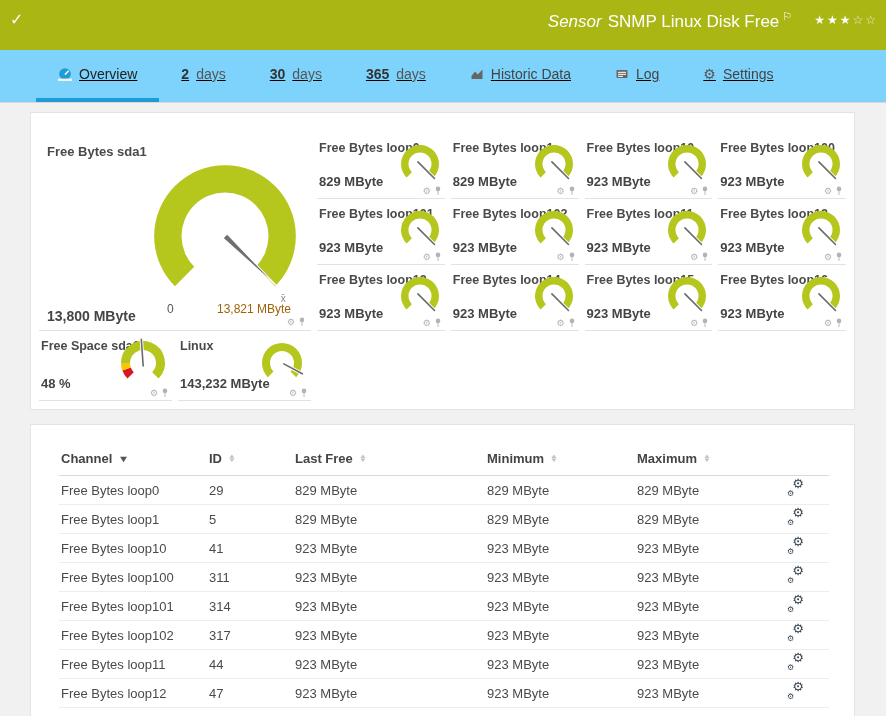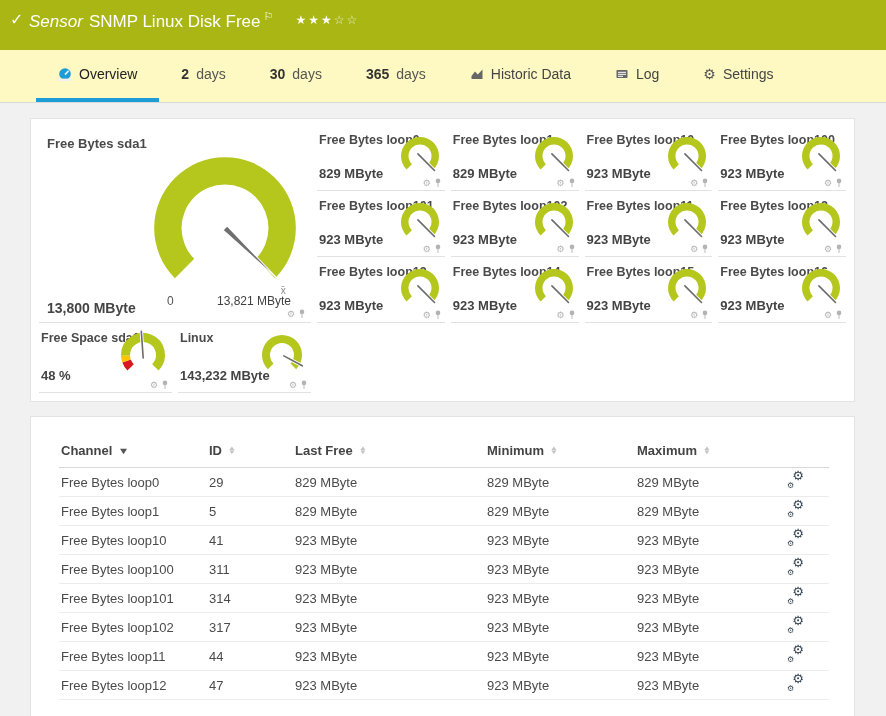--- a/index.html
+++ b/index.html
@@ -2,54 +2,54 @@
 <html><head>
 <meta charset="utf-8">
 <style>
   * { margin:0; padding:0; box-sizing:border-box; }
   html,body { width:886px; height:716px; overflow:hidden; }
   body { font-family:"Liberation Sans","DejaVu Sans",sans-serif; background:#f1f1f1; }
 
   
   .sensor-header { height:50px; background:#a9b614; color:#fff; position:relative; }
   .hdr-check { position:absolute; left:10px; top:10px; font-size:16px; font-weight:bold; }
-  .hdr-main { padding:6px 0 0 29px; }
+  .hdr-main { padding:6px 8px 0 29px;text-align:right; }
   .title-line { font-size:17px; line-height:20px; }
   .hdr-kind { font-style:italic; margin-right:6px; }
   .hdr-flag { font-size:11px; vertical-align:super; margin-left:3px; }
   .hdr-stars { margin-left:22px; font-size:12px; letter-spacing:2px; vertical-align:3px; }
   .stars-empty { opacity:.75; }
   .hdr-status { font-size:11px; font-weight:bold; margin:3px 0 0 18px; }
 
   
-  .tabbar { height:53px; background:#fef9c3; border-bottom:1px solid #d8d8d8; display:flex; align-items:stretch; padding-left:36px; }
+  .tabbar { height:53px; background:#7dd3fc; border-bottom:1px solid #d8d8d8; display:flex; align-items:stretch; padding-left:36px;text-decoration:underline; }
   .tab { display:flex; align-items:center; gap:7px; padding:0 22px; font-size:14px; color:#444; cursor:pointer; border-bottom:4px solid transparent; white-space:nowrap; }
   .tab.active { border-bottom-color:#1e9cd7; color:#222; }
   .tab-num { font-weight:bold; color:#333; }
   .tab-label-light { color:#555; }
   .tab-icon { width:14px; height:14px; flex:0 0 auto; }
   .gear-glyph { font-size:14px; color:#555; line-height:14px; }
 
   
   .panel { background:#fff; border:1px solid #e3e3e3; margin:0 31px 0 30px; }
-  .gauges-panel { margin-top:15px; display:grid; grid-template-columns:272px repeat(4,1fr);
-                  grid-template-rows:66px 66px 66px 70px; column-gap:6px; padding:6px 8px 8px 8px; }
+  .gauges-panel { margin-top:9px; display:grid; grid-template-columns:272px repeat(4,1fr);
+                  grid-template-rows:66px 66px 66px 70px; column-gap:6px; padding:20px 8px 8px 8px; }
   .tile { position:relative; border-bottom:1px solid #e2e2e2; }
   .t-title { position:absolute; left:2px; top:8px; font-size:12.5px; font-weight:bold; color:#4a4a4a; }
   .t-value { position:absolute; left:2px; bottom:9px; font-size:13px; font-weight:bold; color:#444; }
   .t-icons { position:absolute; right:3px; bottom:2px; display:flex; gap:3px; align-items:center; }
   .gear-mini { font-size:9px; color:#b3b3b3; line-height:9px; }
   .mgauge { position:absolute; right:2px; top:7px; width:46px; height:46px; }
 
   .big-tile { grid-row:1 / span 3; grid-column:1; }
   .big-tile .t-title { left:8px; top:11px; font-size:13px; }
   .bgauge { position:absolute; left:101px; top:14px; width:170px; height:170px; }
   .b-value { position:absolute; left:8px; bottom:6px; font-size:14px; font-weight:bold; color:#444; }
   .scale-min { position:absolute; left:128px; bottom:14px; font-size:12px; color:#555; }
-  .scale-max { position:absolute; right:20px; bottom:14px; font-size:12px; color:#404040; }
+  .scale-max { position:absolute; right:20px; bottom:14px; font-size:12px; color:#a16207; }
   .big-tile .t-icons { right:5px; bottom:3px; }
 
   .sec-row { grid-row:4; grid-column:1; display:flex; gap:6px; }
   .sec-tile { flex:1; position:relative; border-bottom:1px solid #e2e2e2; }
   .sgauge { position:absolute; right:3px; top:5px; width:52px; height:52px; }
 
   .ring { fill:#b5c61c; }
   .needle-halo { stroke:#fff; stroke-width:3.4; stroke-linecap:round; }
   .needle { stroke:#6b6b6b; stroke-width:1.6; stroke-linecap:round; }
   .bneedle { fill:#6f6f6f; stroke:#fff; stroke-width:1; }

